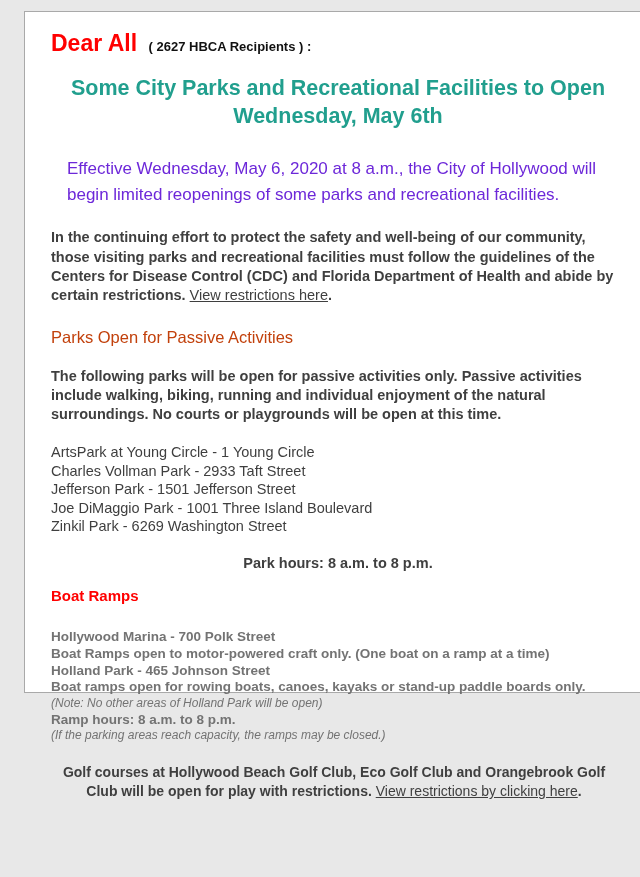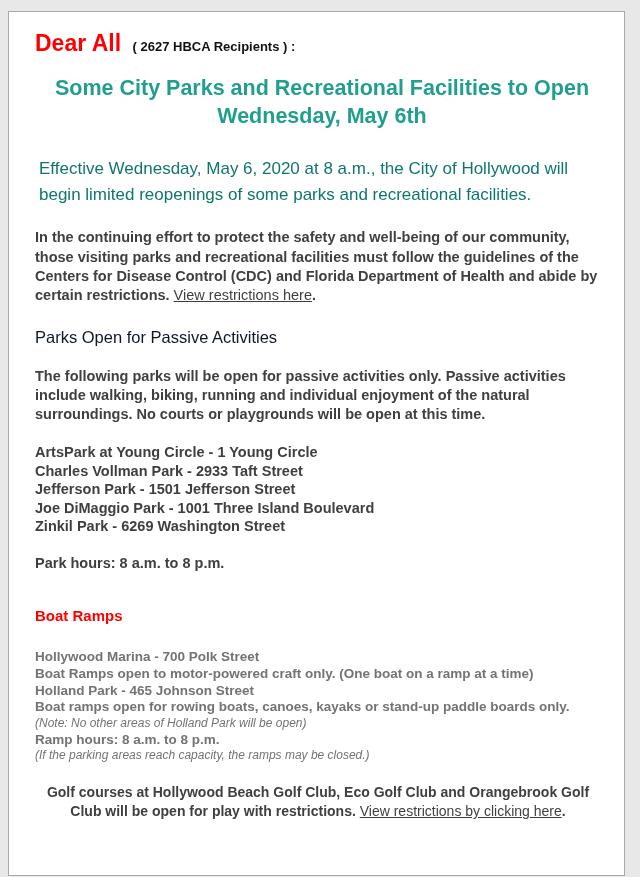--- a/index.html
+++ b/index.html
@@ -10,24 +10,24 @@
   }
   .viewport {
     position: relative;
     width: 640px;
     height: 877px;
     background: #e8e8e8;
     overflow: hidden;
   }
   .sheet {
     position: absolute;
-    left: 8px;
+    left: 24px;
     top: 11px;
     width: 617px;
-    height: 865px;
+    height: 682px;
     box-sizing: border-box;
     background: #ffffff;
     border: 1px solid #a9a9a9;
     padding: 10px 15px 20px 26px;
   }
   .greeting-row { margin: 8px 0 0 0; white-space: nowrap; }
   .salutation {
     color: #ff0000;
     font-weight: bold;
     font-size: 23px;
@@ -41,64 +41,65 @@
   .page-title {
     color: #219f8e;
     font-weight: bold;
     font-size: 21.5px;
     text-align: center;
     line-height: 1.32;
     margin: 17px 0 0 0;
   }
   .page-title span { display: block; }
   .red-lead {
-    color: #0f766e;
+    color: #6d28d9;
     font-size: 17px;
     font-weight: normal;
     line-height: 1.55;
-    margin: 25px 0 0 4px;
+    margin: 25px 0 0 16px;
   }
   .body-bold {
     color: #3f3f3f;
     font-weight: bold;
     font-size: 14.5px;
     line-height: 1.32;
     margin: 20px 0 0 0;
   }
   .inline-link {
     color: #3f3f3f;
     font-weight: normal;
     text-decoration: underline;
     cursor: pointer;
   }
   .section-heading-light {
-    color: #0f172a;
+    color: #c2410c;
     font-size: 16.5px;
     font-weight: normal;
     margin: 23px 0 0 0;
   }
   .section-heading-bold {
     color: #ff0000;
     font-size: 15px;
     font-weight: bold;
-    margin: 36px 0 0 0;
+    margin: 16px 0 0 0;
   }
   .parks-list {
     margin: 19px 0 0 0;
     color: #3f3f3f;
-    font-weight: bold;
+    font-weight: normal;
     font-size: 14.5px;
     line-height: 1.27;
   }
   .parks-list sup { font-size: 9px; vertical-align: super; line-height: 0; }
   .hours-line {
     color: #3f3f3f;
     font-weight: bold;
     font-size: 14.5px;
     margin: 20px 0 0 0;
+    text-align: center;
   }
   .boat-block {
     margin: 25px 0 0 0;
     color: #737373;
     font-size: 13.5px;
     line-height: 1.23;
   }
   .boat-line { font-weight: bold; }
   .boat-note {
     font-weight: normal;

